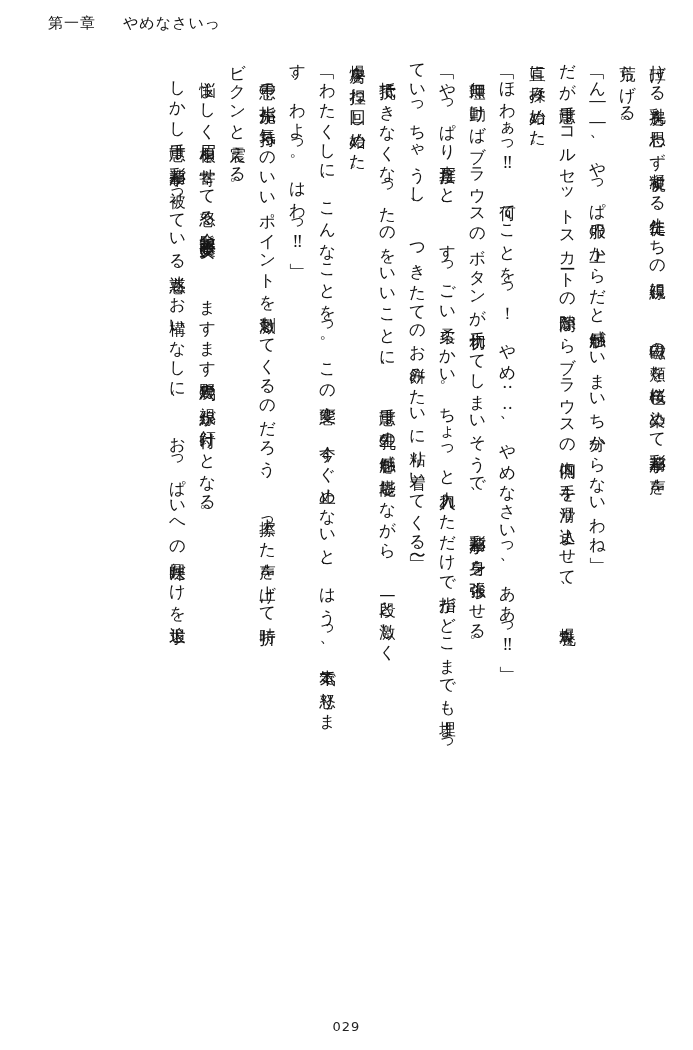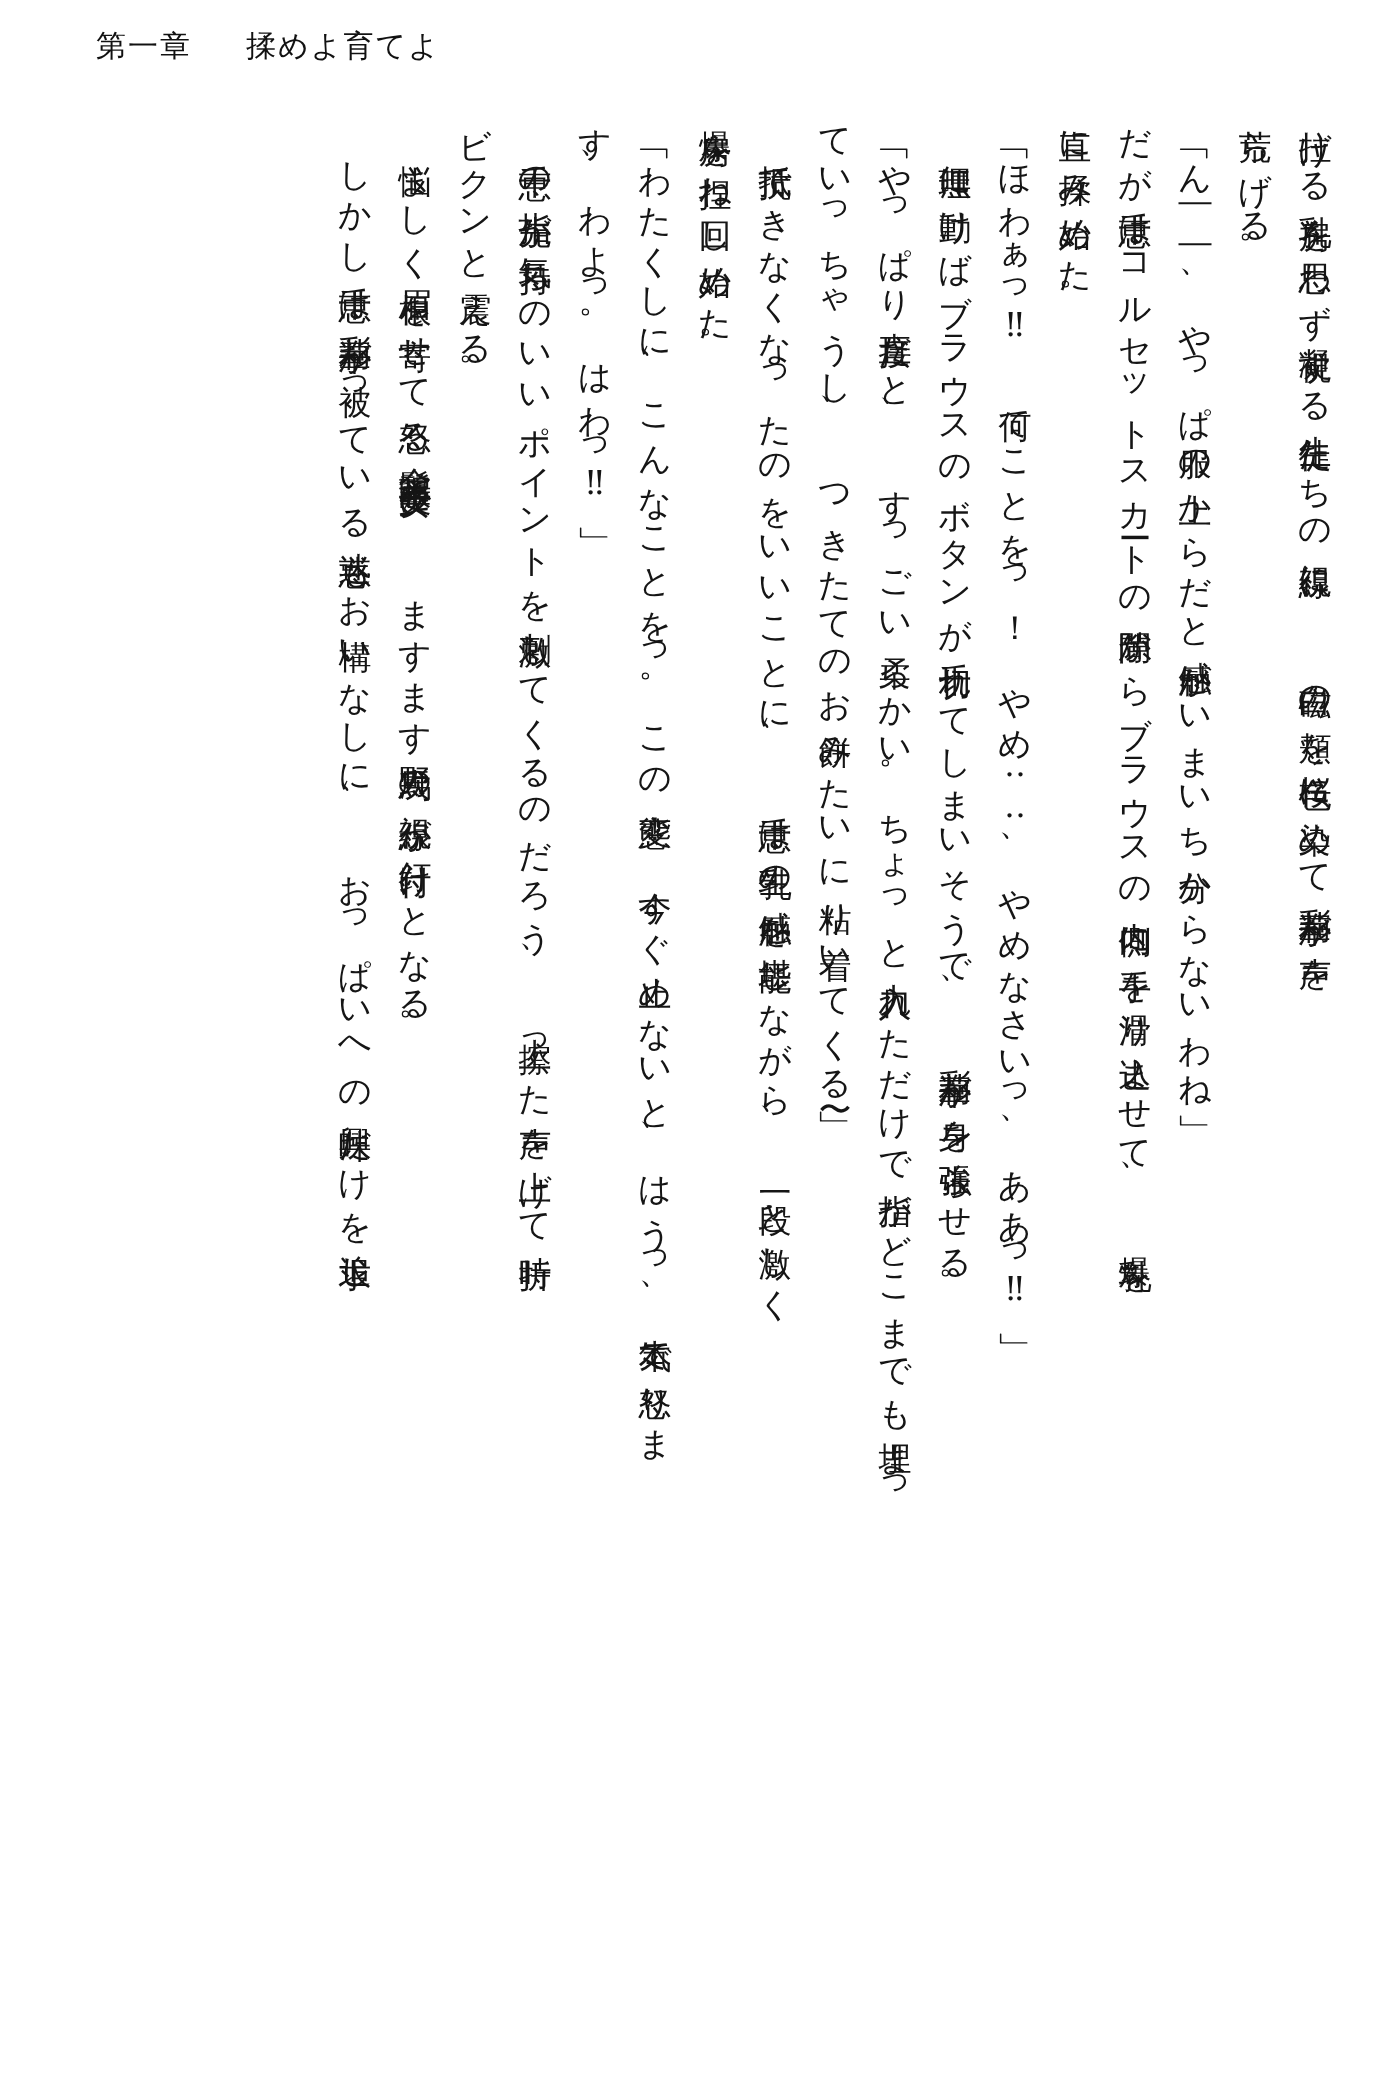--- a/index.html
+++ b/index.html
@@ -69,21 +69,21 @@
     color: #222;
     font-family: "DejaVu Sans", "Liberation Sans", sans-serif;
   }
 </style>
 </head>
 <body>
 
 <div class="page">
 
   <div class="header">
-    <span class="chapter-num">第一章</span><span>揉めよ育てよ</span>
+    <span class="chapter-num">第一章</span><span>やめなさいっ</span>
   </div>
 
   <div class="body-area">
     <div class="vline">拉げる乳房を思わず凝視する生徒たちの視線に、　白磁の頬を桜色に染めて彩莉華が声を</div>
     <div class="vline">荒らげる。</div>
     <div class="vline indent">「ん――、やっぱ服の上からだと感触がいまいち分からないわね」</div>
     <div class="vline">だが千恵はコルセットスカートの隙間からブラウスの内側に手を滑り込ませて、　爆乳を</div>
     <div class="vline">直に揉み始めた。</div>
     <div class="vline indent">「ほわぁっ‼　何てことをっ！　やめ‥‥、やめなさいっ、ああっ‼」</div>
     <div class="vline indent">無理に動けばブラウスのボタンが千切れてしまいそうで、　彩莉華が身を強張らせる。</div>
@@ -92,14 +92,15 @@
     <div class="vline indent">抵抗できなくなったのをいいことに、　千恵は生乳の感触を堪能しながら、　一段と激しく</div>
     <div class="vline">爆房を捏ね回し始めた。</div>
     <div class="vline indent">「わたくしに、こんなことをっ。この変態！　今すぐ止めないと、はうっ、本気で怒りま</div>
     <div class="vline">す、わよっ。はわっ‼」</div>
     <div class="vline indent">千恵の指先が気持ちのいいポイントを刺激してくるのだろう、　上擦った声を上げて時折</div>
     <div class="vline">ビクンと震える。</div>
     <div class="vline indent">悩ましく眉根を寄せて怒る金髪碧眼美少女に、　ますます野次馬の視線が釘付けとなる。</div>
     <div class="vline indent">しかし千恵は彩莉華が被っている迷惑もお構いなしに、　おっぱいへの興味だけを追求し</div>
   </div>
 
+  <div class="page-number">029</div>
 
 </div>
 
 </body></html>

